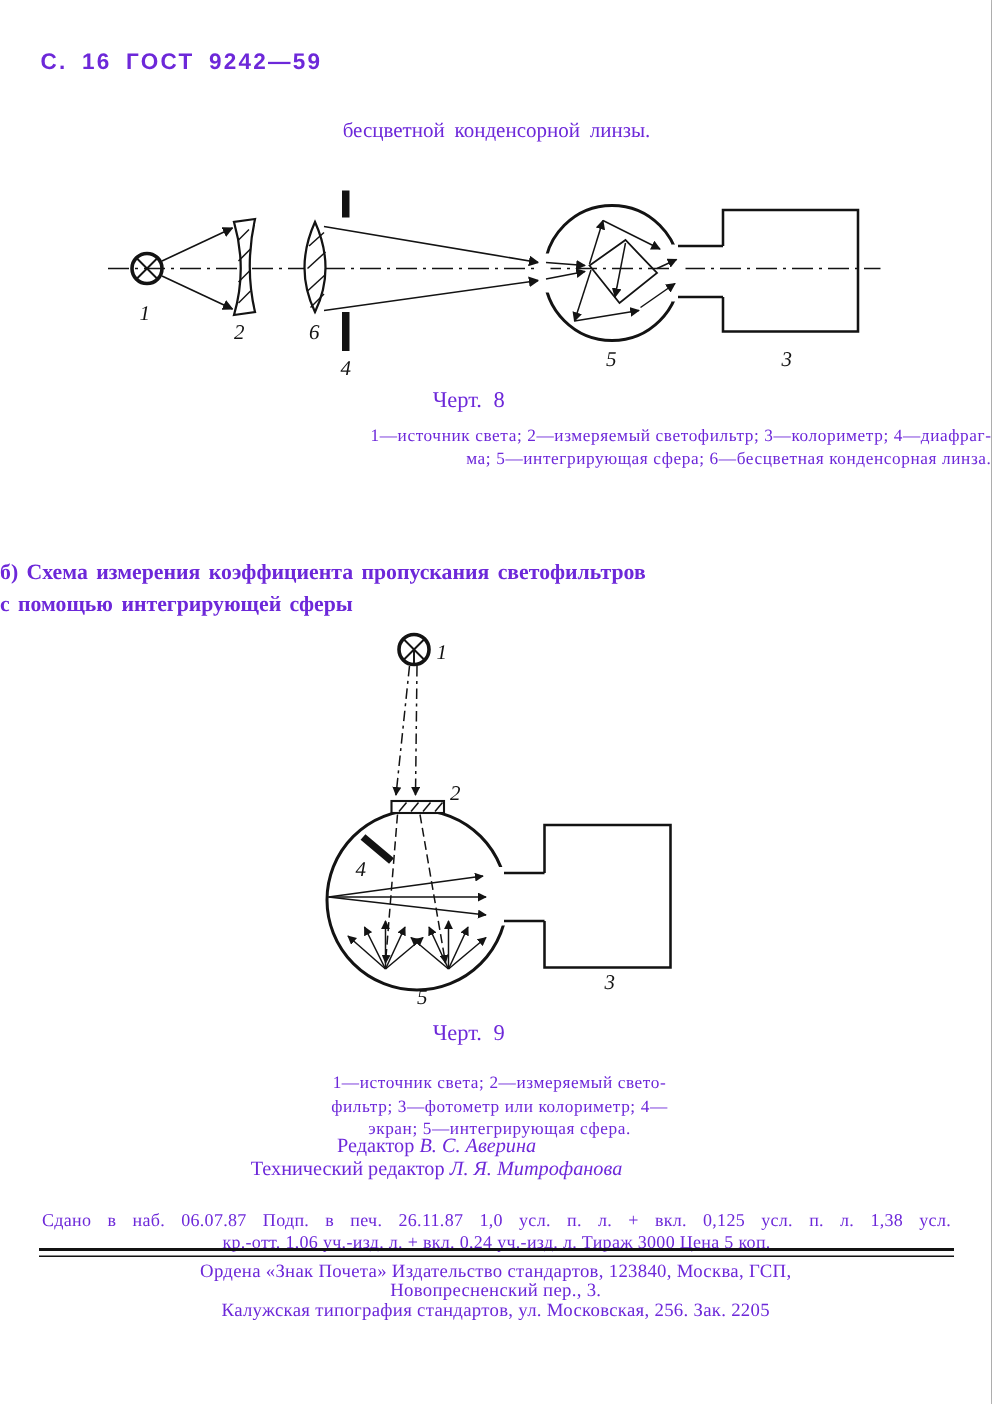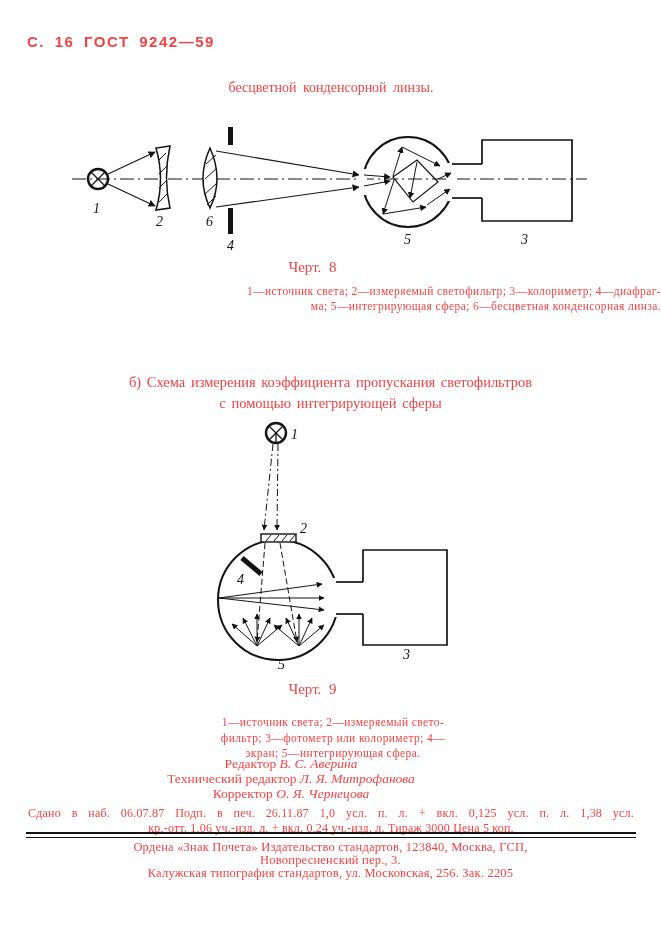--- a/index.html
+++ b/index.html
@@ -1,36 +1,36 @@
 <!DOCTYPE html>
 <html><head>
 <meta charset="utf-8">
 <style>
   html,body{margin:0;padding:0;background:#888;}
   .page{
     position:relative;width:661px;height:936px;background:#ffffff;
-    color:#ef4444;font-family:"Liberation Serif",serif;overflow:hidden;
+    color:#6d28d9;font-family:"Liberation Serif",serif;overflow:hidden;
     margin:0 auto;box-shadow:0 0 6px rgba(0,0,0,.4);
   }
   .abs{position:absolute;}
   .hdr{
     left:27px;top:33px;font-family:"Liberation Sans",sans-serif;
     font-weight:bold;font-size:15px;letter-spacing:1.5px;word-spacing:4px;
   }
   .intro{left:25px;top:77px;width:612px;font-size:14px;line-height:21px;word-spacing:3px;}
   .just{text-align:justify;text-align-last:justify;}
   .ctr{text-align:center;}
   .caption{left:0;width:625px;text-align:center;font-size:15px;word-spacing:4px;}
   .legend{
     left:0;width:661px;text-align:right;font-size:11.5px;line-height:15px;
     letter-spacing:.4px;
   }
   .legend2{left:183px;width:300px;text-align:center;font-size:11.5px;line-height:15.5px;letter-spacing:.4px;}
   .sectionb{
-    left:0;top:372px;width:661px;text-align:center;font-weight:normal;
+    left:0;top:372px;width:661px;text-align:left;font-weight:bold;
     font-size:14.5px;line-height:21px;word-spacing:2px;
   }
   .credits{left:0;top:756px;width:582px;text-align:center;font-size:13.5px;line-height:15px;}
   .credits i{font-style:italic;}
   .imprint{left:28px;top:806px;width:606px;font-size:12px;line-height:15px;letter-spacing:.2px;}
   .rule-thick{left:26px;top:832px;width:610px;height:2px;background:#131313;}
   .rule-thin{left:26px;top:837px;width:610px;height:1px;background:#131313;}
   .publisher{left:0;top:841px;width:661px;text-align:center;font-size:12.5px;line-height:13px;letter-spacing:.2px;}
   svg text{font-family:"Liberation Serif",serif;font-style:italic;font-size:14px;fill:#131313;}
 </style>
@@ -218,21 +218,20 @@
   <div class="abs caption" style="top:681px;">Черт. 9</div>
   <div class="abs legend2" style="top:703px;margin-top:12px;">
     <div>1—источник света;  2—измеряемый свето-</div>
     <div>фильтр; 3—фотометр или колориметр; 4—</div>
     <div>экран; 5—интегрирующая сфера.</div>
   </div>
 
   <div class="abs credits">
     <div><span>Редактор</span> <i>В. С. Аверина</i></div>
     <div><span>Технический редактор</span> <i>Л. Я. Митрофанова</i></div>
-    <div><span>Корректор</span> <i>О. Я. Чернецова</i></div>
   </div>
 
   <div class="abs imprint">
     <div class="just">Сдано в наб. 06.07.87 Подп. в печ. 26.11.87 1,0 усл. п. л. + вкл. 0,125 усл. п. л. 1,38 усл.</div>
     <div class="ctr">кр.-отт. 1,06 уч.-изд. л. + вкл. 0,24 уч.-изд. л. Тираж 3000 Цена 5 коп.</div>
   </div>
 
   <div class="abs rule-thick"></div>
   <div class="abs rule-thin"></div>
 

